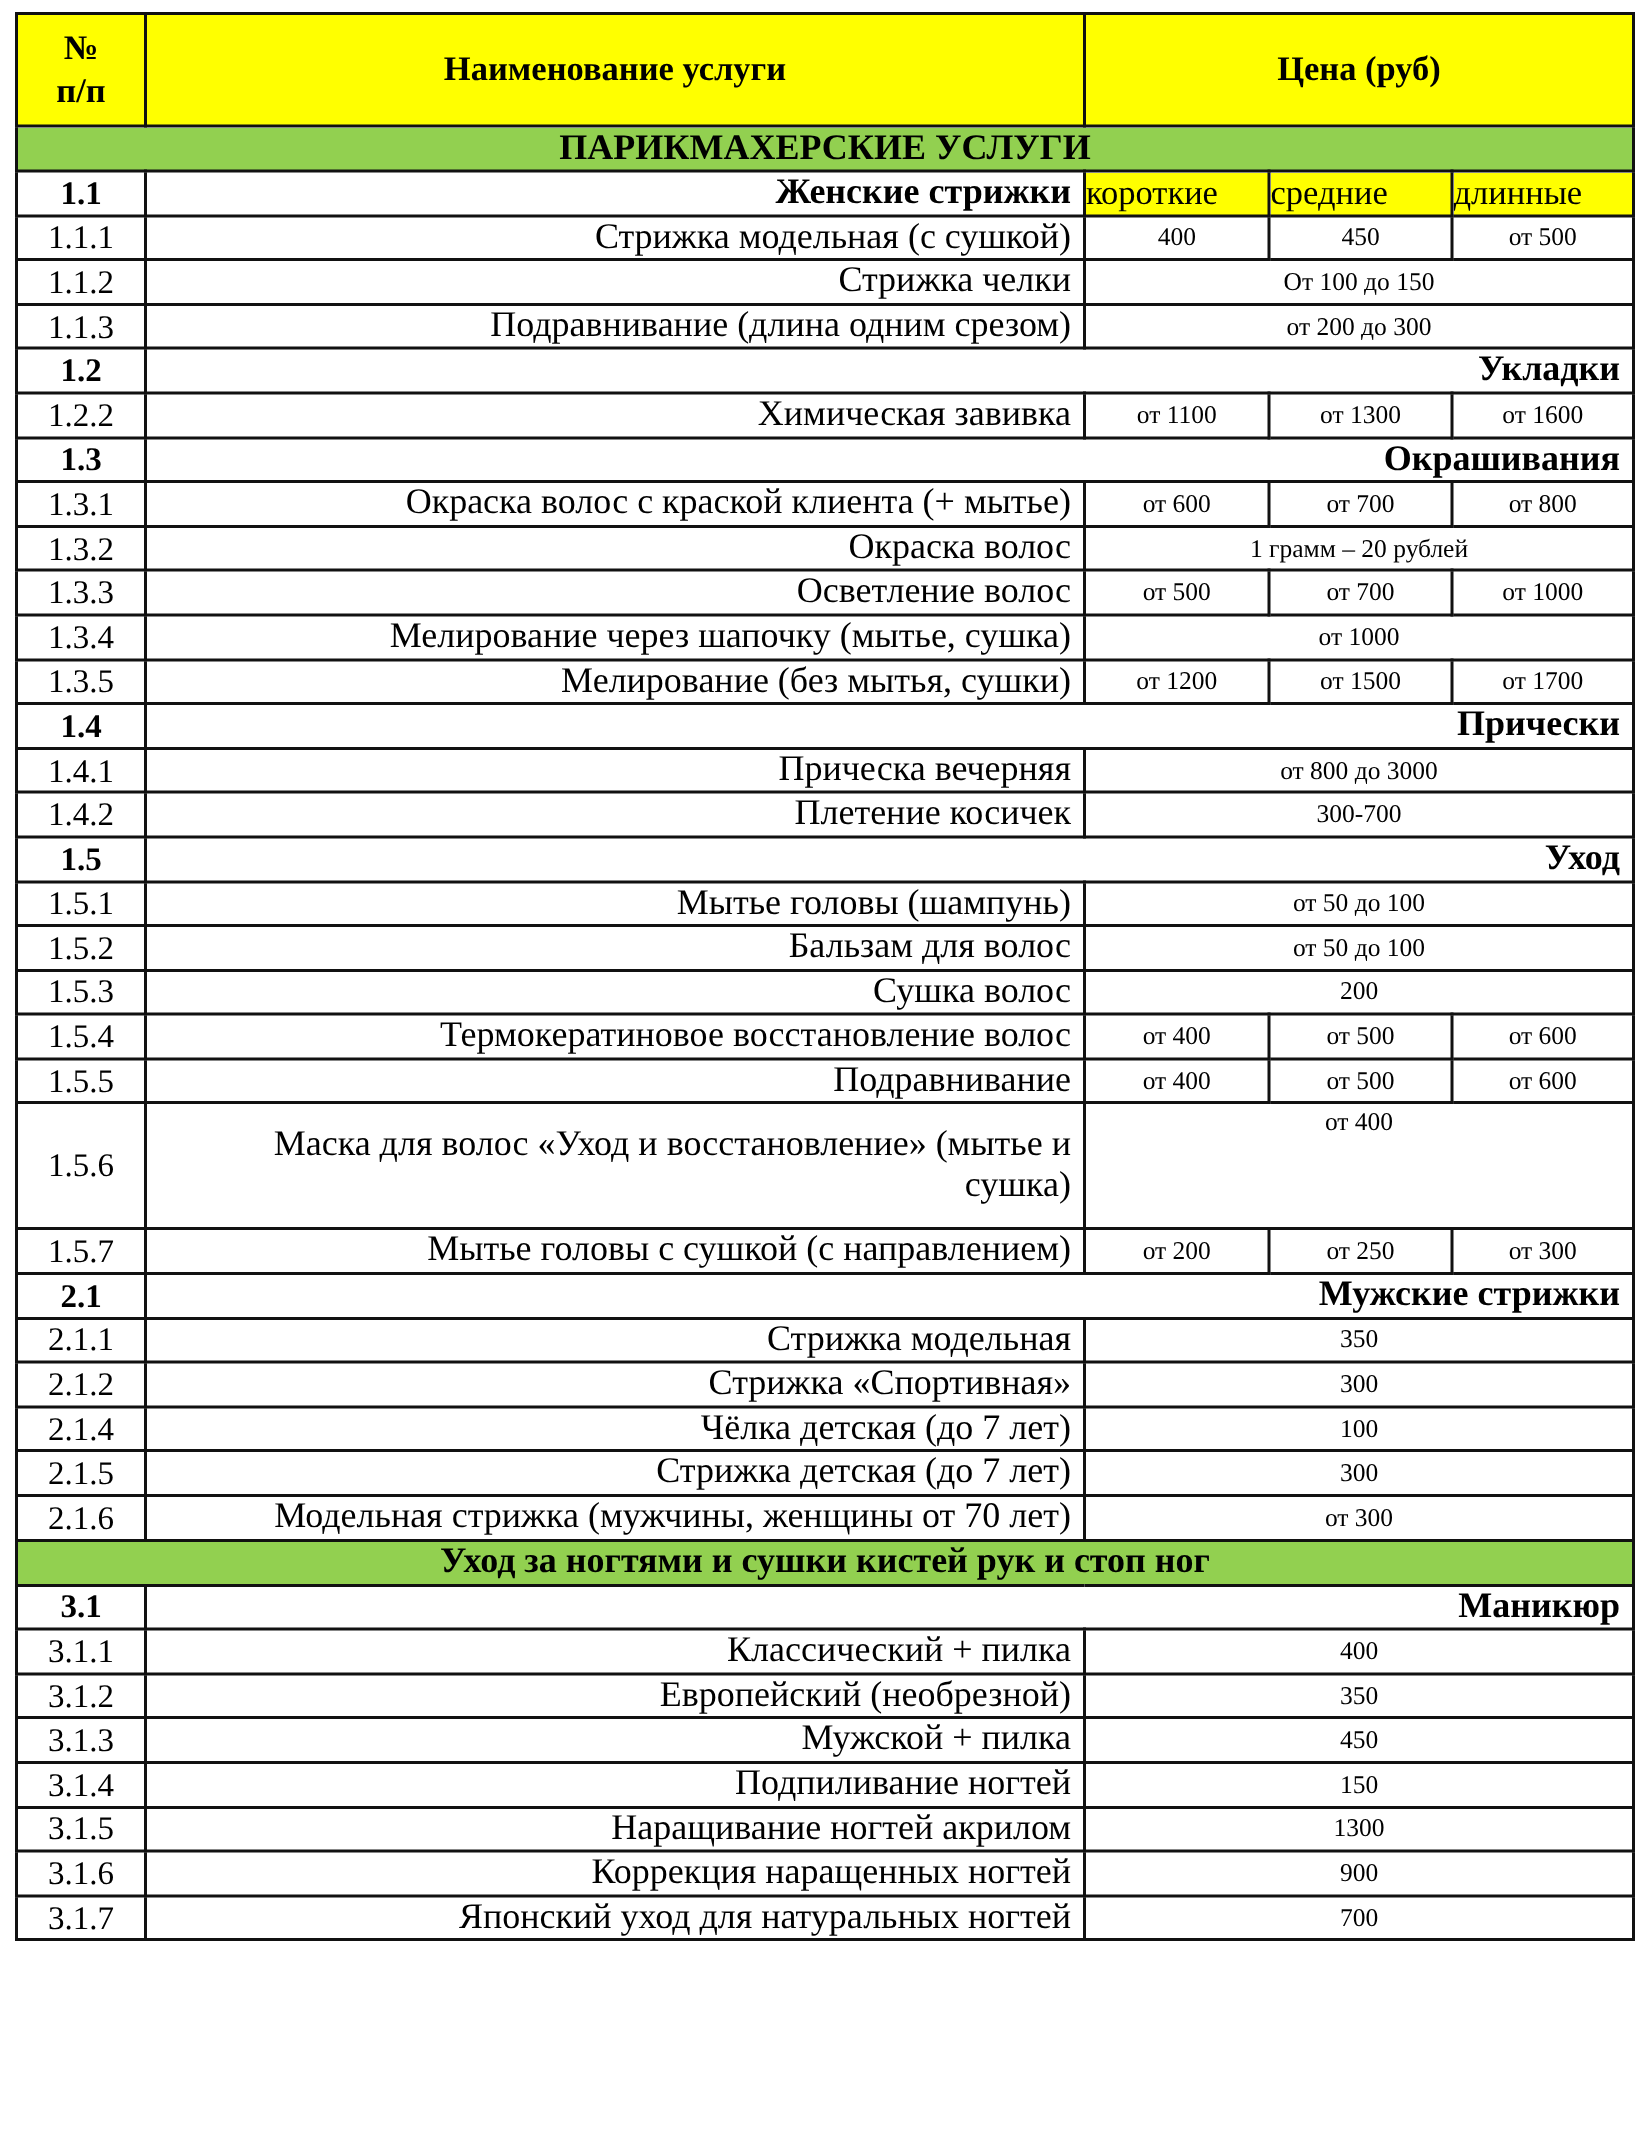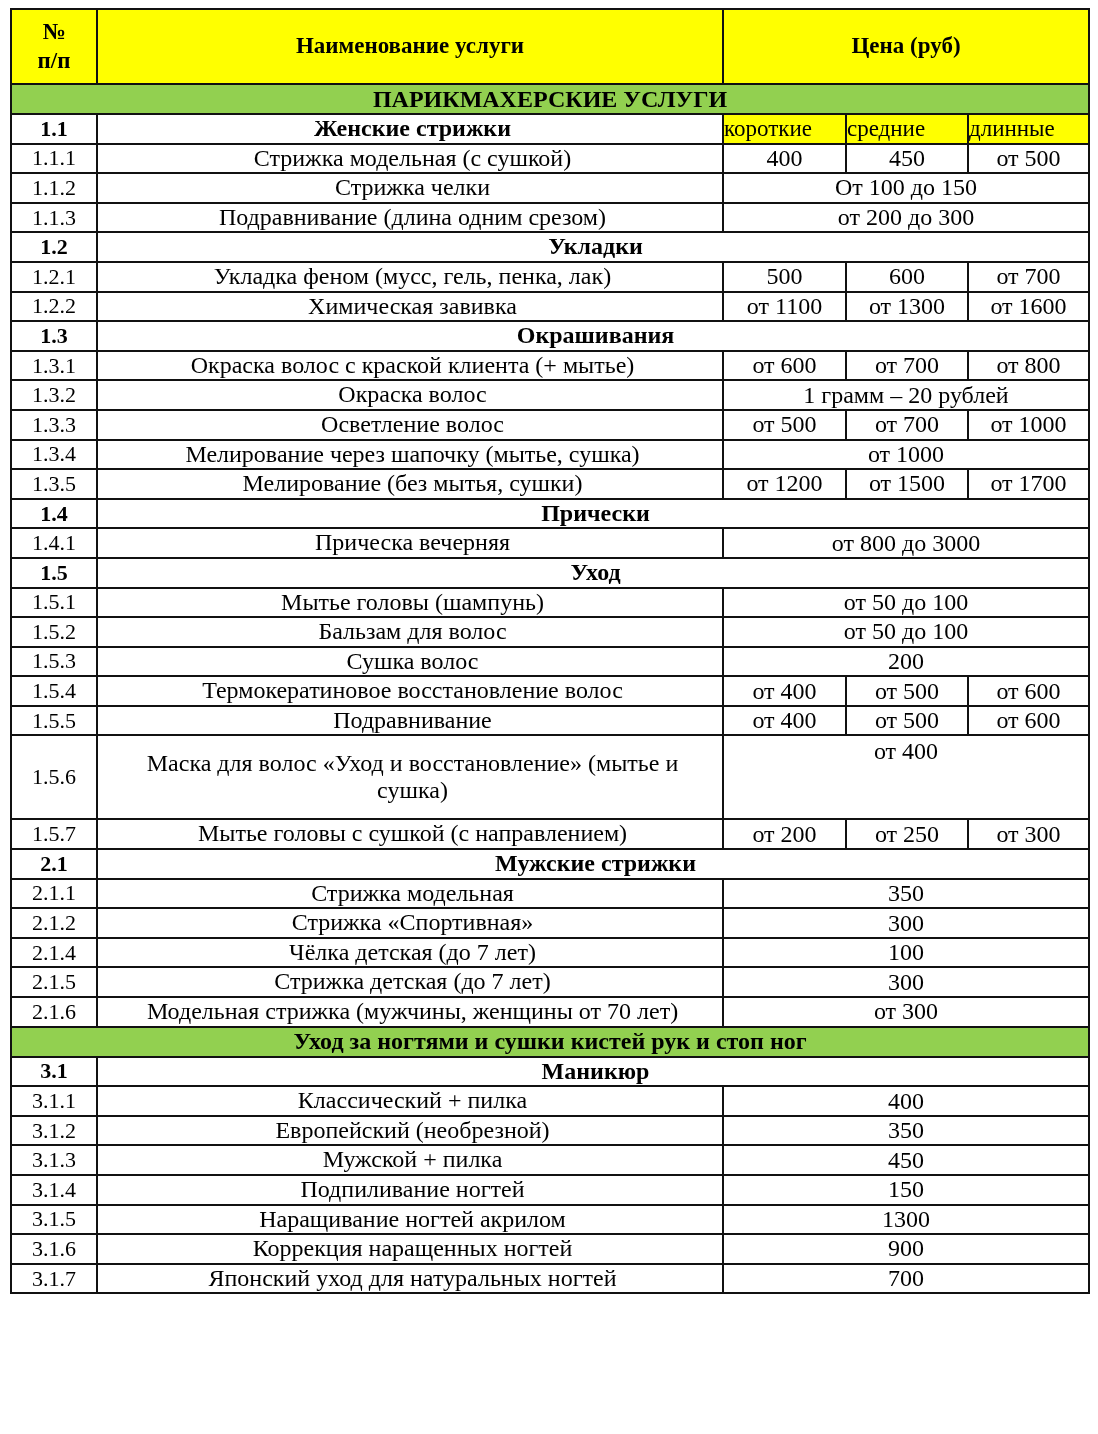--- a/index.html
+++ b/index.html
@@ -38,29 +38,29 @@
     background: #92D050;
     font-weight: bold;
     font-size: 24px;
     text-align: center;
   }
   td.num {
     text-align: center;
     font-size: 22px;
   }
   td.name {
-    text-align: center;
+    text-align: right;
     font-size: 24px;
     padding: 0 8px 0 13px;
     line-height: 1.15;
   }
   td.cat-num, td.cat-name { font-weight: bold; }
   td.price {
     text-align: center;
-    font-size: 24px;
+    font-size: 17px;
   }
   td.sub {
     background: #FFFF00;
     font-size: 23px;
   }
   td.vtop {
     vertical-align: top;
     padding-top: 2px;
   }
 </style>
@@ -112,27 +112,20 @@
         <tr class="row">
           <td class="num">1.1.3</td>
           <td class="name">Подравнивание (длина одним срезом)</td>
           <td class="price" colspan="3">от 200 до 300</td>
         </tr>
         <tr class="row">
           <td class="num cat-num">1.2</td>
           <td class="name cat-name" colspan="4">Укладки</td>
         </tr>
         <tr class="row">
-          <td class="num">1.2.1</td>
-          <td class="name">Укладка феном (мусс, гель, пенка, лак)</td>
-          <td class="price">500</td>
-          <td class="price">600</td>
-          <td class="price">от 700</td>
-        </tr>
-        <tr class="row">
           <td class="num">1.2.2</td>
           <td class="name">Химическая завивка</td>
           <td class="price">от 1100</td>
           <td class="price">от 1300</td>
           <td class="price">от 1600</td>
         </tr>
         <tr class="row">
           <td class="num cat-num">1.3</td>
           <td class="name cat-name" colspan="4">Окрашивания</td>
         </tr>
@@ -170,20 +163,25 @@
         <tr class="row">
           <td class="num cat-num">1.4</td>
           <td class="name cat-name" colspan="4">Прически</td>
         </tr>
         <tr class="row">
           <td class="num">1.4.1</td>
           <td class="name">Прическа вечерняя</td>
           <td class="price" colspan="3">от 800 до 3000</td>
         </tr>
         <tr class="row">
+          <td class="num">1.4.2</td>
+          <td class="name">Плетение косичек</td>
+          <td class="price" colspan="3">300-700</td>
+        </tr>
+        <tr class="row">
           <td class="num cat-num">1.5</td>
           <td class="name cat-name" colspan="4">Уход</td>
         </tr>
         <tr class="row">
           <td class="num">1.5.1</td>
           <td class="name">Мытье головы (шампунь)</td>
           <td class="price" colspan="3">от 50 до 100</td>
         </tr>
         <tr class="row">
           <td class="num">1.5.2</td>

